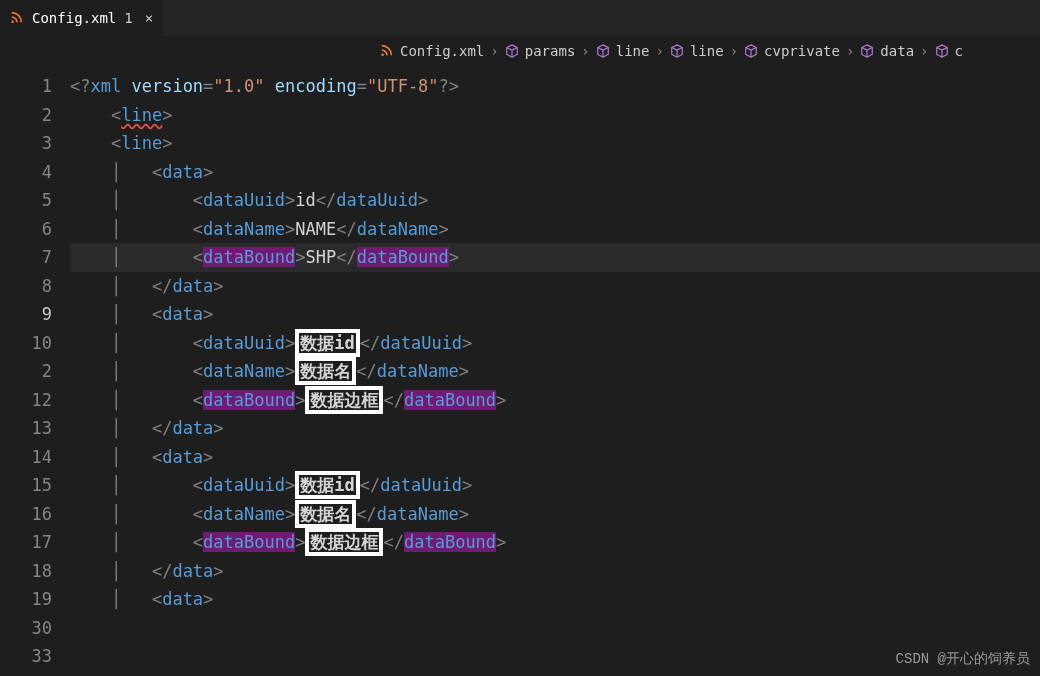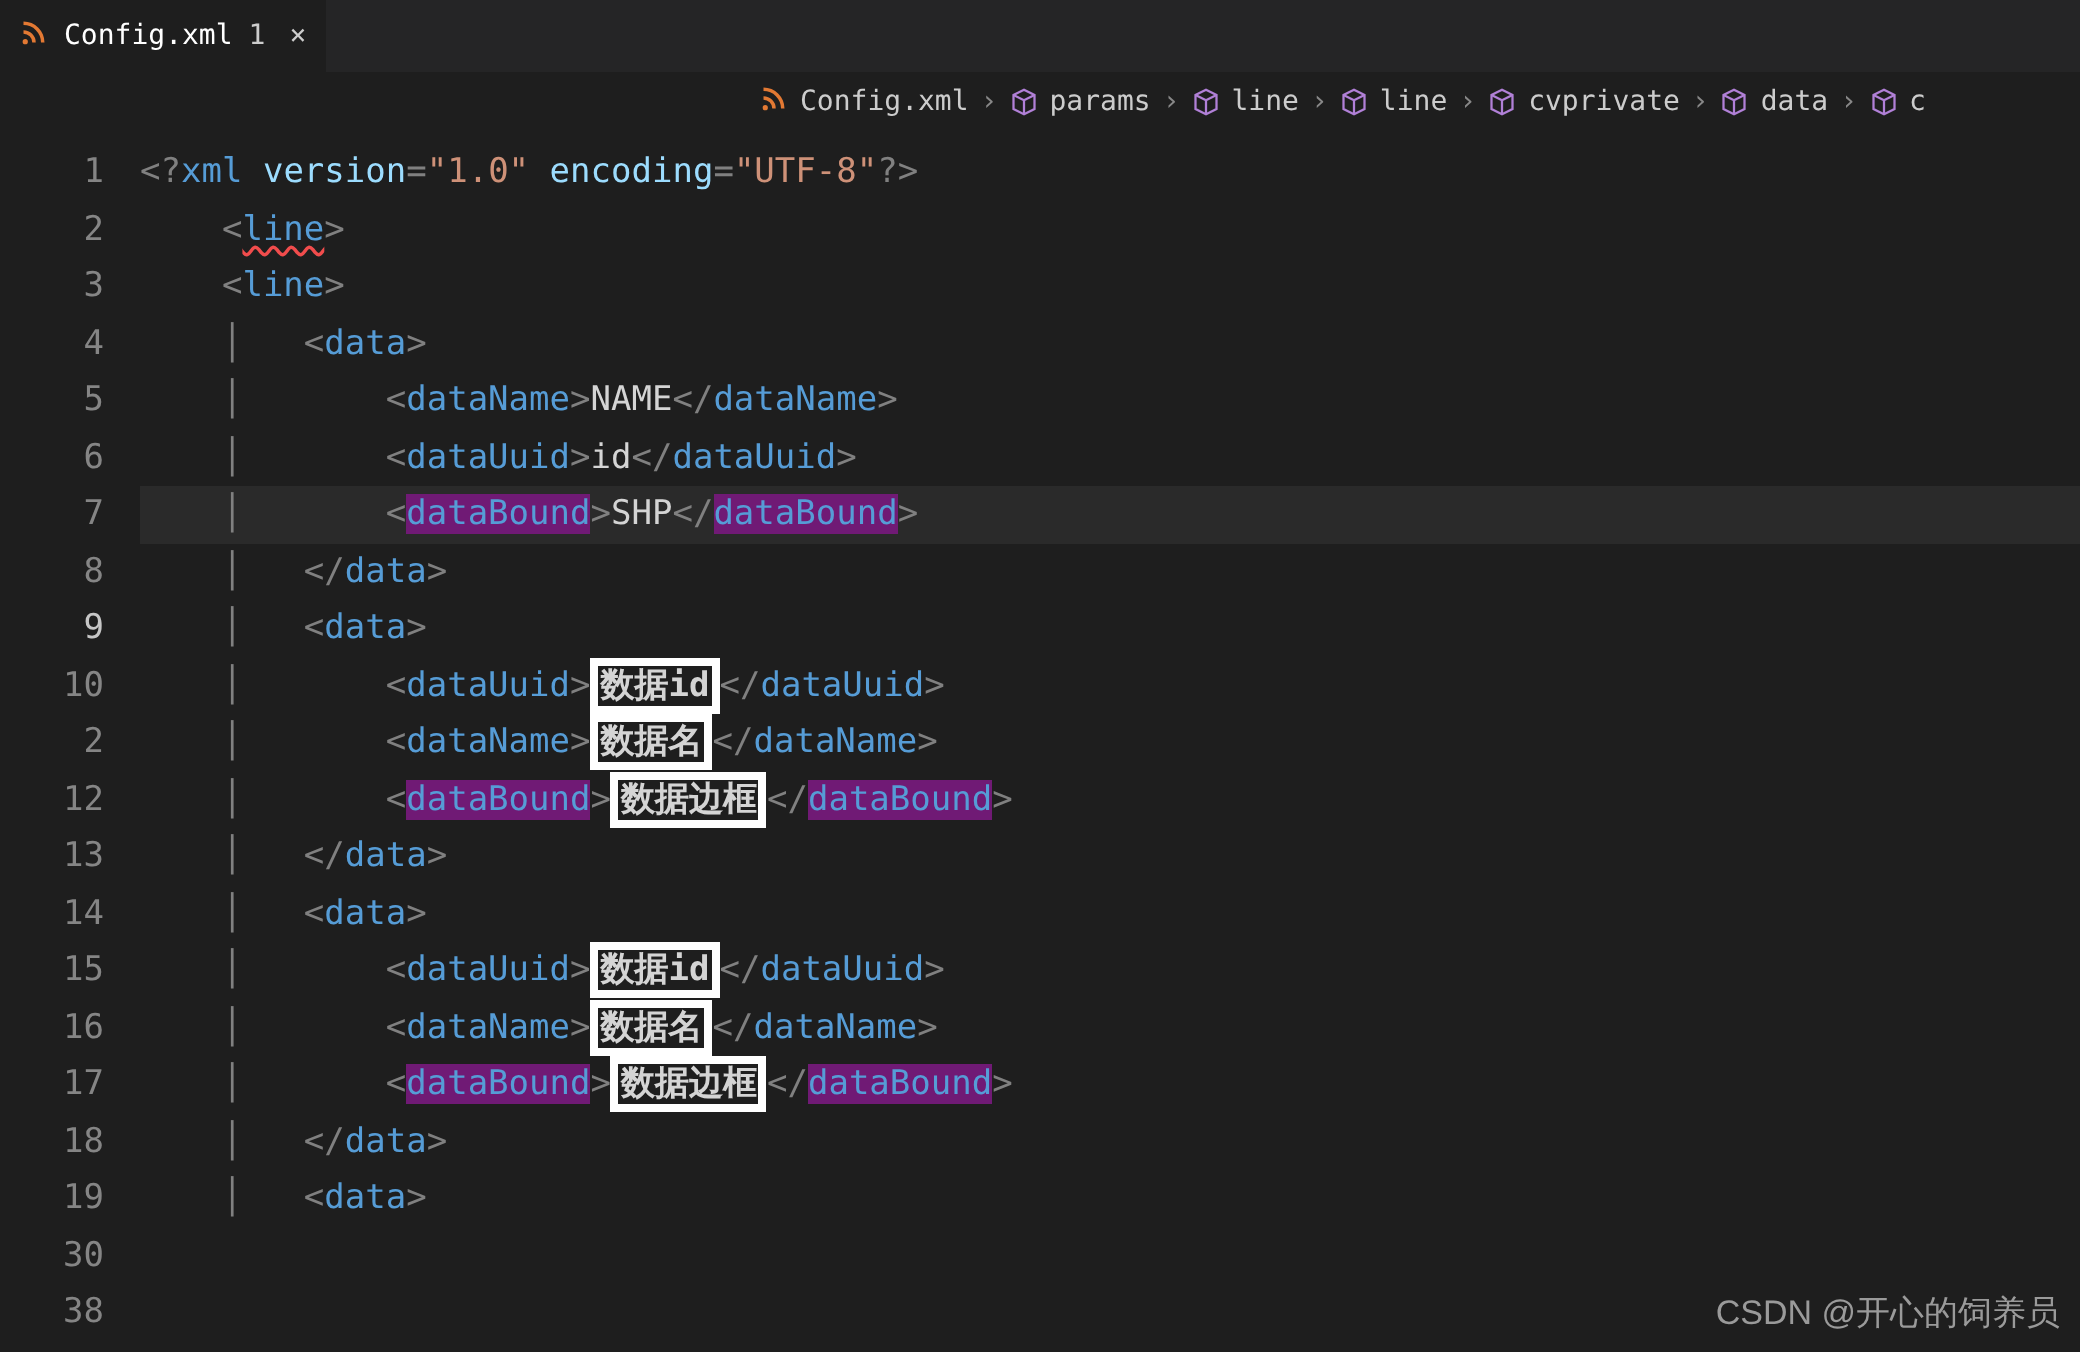--- a/index.html
+++ b/index.html
@@ -48,22 +48,22 @@
 .txt   { color:#d4d4d4; }
 .sel   { background:#701a75; }
 .box   { border:4px solid #ffffff; padding:0 1px;font-weight:bold; }
 .squig {
   text-decoration:underline wavy #f14c4c;
   text-underline-offset:3px;
 }
 
 .watermark {
   position:absolute; right:10px; bottom:8px;
-  color:#9a9a9a; font-size:17px;
-  font-family:Liberation Sans, sans-serif;
+  color:#9a9a9a; font-size:14px;
+  font-family:Liberation Mono, monospace;
 }
 
 svg.cube { width:14px; height:14px; vertical-align:middle; }
 </style>
 </head>
 <body>
 
 <div class="tabbar">
   <div class="tab">
     <span class="tab-icon">
@@ -147,29 +147,29 @@
       <div class="ln">2</div>
       <div class="ln">12</div>
       <div class="ln">13</div>
       <div class="ln">14</div>
       <div class="ln">15</div>
       <div class="ln">16</div>
       <div class="ln">17</div>
       <div class="ln">18</div>
       <div class="ln">19</div>
       <div class="ln">30</div>
-      <div class="ln">38</div>
+      <div class="ln">33</div>
     </div>
   <div class="code" id="code">
       <div class="codeline"><span class="punct">&lt;?</span><span class="tagn">xml</span> <span class="attn">version</span><span class="punct">=</span><span class="str">"1.0"</span> <span class="attn">encoding</span><span class="punct">=</span><span class="str">"UTF-8"</span><span class="punct">?&gt;</span></div>
       <div class="codeline">    <span class="punct">&lt;</span><span class="tagn squig">line</span><span class="punct">&gt;</span></div>
       <div class="codeline">    <span class="punct">&lt;</span><span class="tagn">line</span><span class="punct">&gt;</span></div>
       <div class="codeline">    <span class="punct">│   </span><span class="punct">&lt;</span><span class="tagn">data</span><span class="punct">&gt;</span></div>
+      <div class="codeline">    <span class="punct">│   </span>    <span class="punct">&lt;</span><span class="tagn">dataUuid</span><span class="punct">&gt;</span><span class="txt">id</span><span class="punct">&lt;/</span><span class="tagn">dataUuid</span><span class="punct">&gt;</span></div>
       <div class="codeline">    <span class="punct">│   </span>    <span class="punct">&lt;</span><span class="tagn">dataName</span><span class="punct">&gt;</span><span class="txt">NAME</span><span class="punct">&lt;/</span><span class="tagn">dataName</span><span class="punct">&gt;</span></div>
-      <div class="codeline">    <span class="punct">│   </span>    <span class="punct">&lt;</span><span class="tagn">dataUuid</span><span class="punct">&gt;</span><span class="txt">id</span><span class="punct">&lt;/</span><span class="tagn">dataUuid</span><span class="punct">&gt;</span></div>
       <div class="codeline current">    <span class="punct">│   </span>    <span class="punct">&lt;</span><span class="tagn sel">dataBound</span><span class="punct">&gt;</span><span class="txt">SHP</span><span class="punct">&lt;/</span><span class="tagn sel">dataBound</span><span class="punct">&gt;</span></div>
       <div class="codeline">    <span class="punct">│   </span><span class="punct">&lt;/</span><span class="tagn">data</span><span class="punct">&gt;</span></div>
       <div class="codeline">    <span class="punct">│   </span><span class="punct">&lt;</span><span class="tagn">data</span><span class="punct">&gt;</span></div>
       <div class="codeline">    <span class="punct">│   </span>    <span class="punct">&lt;</span><span class="tagn">dataUuid</span><span class="punct">&gt;</span><span class="txt box">数据id</span><span class="punct">&lt;/</span><span class="tagn">dataUuid</span><span class="punct">&gt;</span></div>
       <div class="codeline">    <span class="punct">│   </span>    <span class="punct">&lt;</span><span class="tagn">dataName</span><span class="punct">&gt;</span><span class="txt box">数据名</span><span class="punct">&lt;/</span><span class="tagn">dataName</span><span class="punct">&gt;</span></div>
       <div class="codeline">    <span class="punct">│   </span>    <span class="punct">&lt;</span><span class="tagn sel">dataBound</span><span class="punct">&gt;</span><span class="txt box">数据边框</span><span class="punct">&lt;/</span><span class="tagn sel">dataBound</span><span class="punct">&gt;</span></div>
       <div class="codeline">    <span class="punct">│   </span><span class="punct">&lt;/</span><span class="tagn">data</span><span class="punct">&gt;</span></div>
       <div class="codeline">    <span class="punct">│   </span><span class="punct">&lt;</span><span class="tagn">data</span><span class="punct">&gt;</span></div>
       <div class="codeline">    <span class="punct">│   </span>    <span class="punct">&lt;</span><span class="tagn">dataUuid</span><span class="punct">&gt;</span><span class="txt box">数据id</span><span class="punct">&lt;/</span><span class="tagn">dataUuid</span><span class="punct">&gt;</span></div>
       <div class="codeline">    <span class="punct">│   </span>    <span class="punct">&lt;</span><span class="tagn">dataName</span><span class="punct">&gt;</span><span class="txt box">数据名</span><span class="punct">&lt;/</span><span class="tagn">dataName</span><span class="punct">&gt;</span></div>

